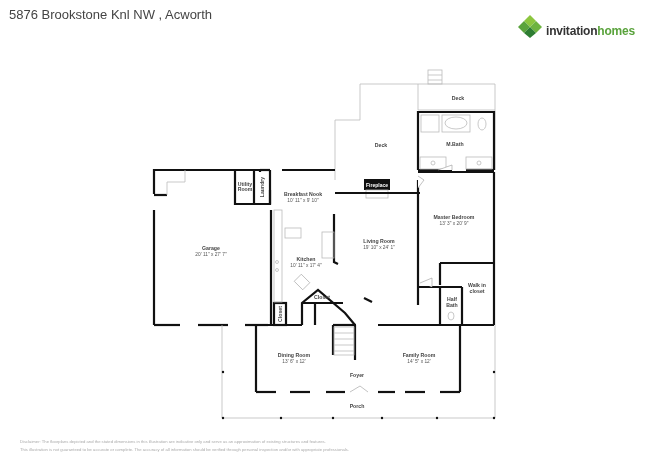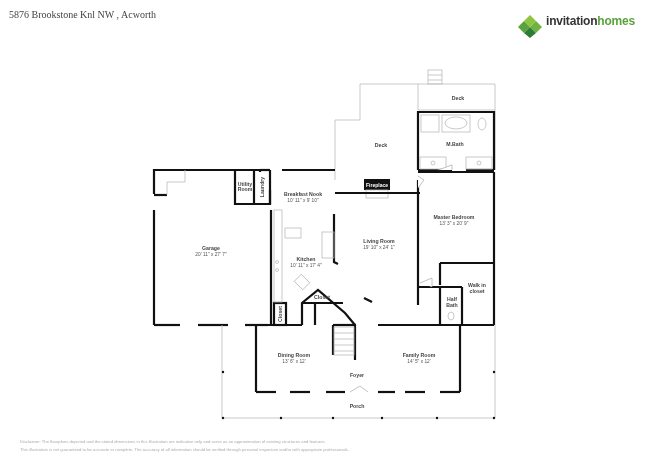--- a/index.html
+++ b/index.html
@@ -1,18 +1,18 @@
 <!DOCTYPE html>
 <html><head>
   <meta charset="utf-8">
   <style>
     html, body { margin: 0; padding: 0; background: #ffffff; }
     body { width: 650px; height: 460px; position: relative; overflow: hidden; font-family: "Liberation Sans", sans-serif; color: #333; }
-    .hdr { position: absolute; left: 9px; top: 9px; font-size: 10px; line-height: 12px; color: #444; font-family: Liberation Serif, serif; }
-    .logo { position: absolute; left: 518px; top: 14px; display: flex; align-items: flex-start; gap: 4px; }
+    .hdr { position: absolute; left: 9px; top: 9px; font-size: 13px; line-height: 12px; color: #444; }
+    .logo { position: absolute; left: 518px; top: 14px; display: flex; align-items: flex-end; gap: 4px; }
     .logo-text { font-size: 12px; font-weight: bold; color: #333; letter-spacing: -0.2px; }
     .logo-text .hl { color: #5aa33c; }
     .disclaimer { position: absolute; left: 20px; top: 438px; font-size: 4.2px; line-height: 8px; color: #aaa; width: 420px; }
     svg.plan { position: absolute; left: 0; top: 0; }
     .lbl { font-family: "Liberation Sans", sans-serif; font-size: 5.2px; font-weight: bold; fill: #444; text-anchor: middle; }
     .dim { font-family: "Liberation Sans", sans-serif; font-size: 4.8px; fill: #555; text-anchor: middle; }
     .wall { stroke: #111; stroke-width: 2.2; fill: none; }
     .thin { stroke: #bbb; stroke-width: 0.8; fill: none; }
     .door { stroke: #999; stroke-width: 0.6; fill: #fff; }
   </style>

